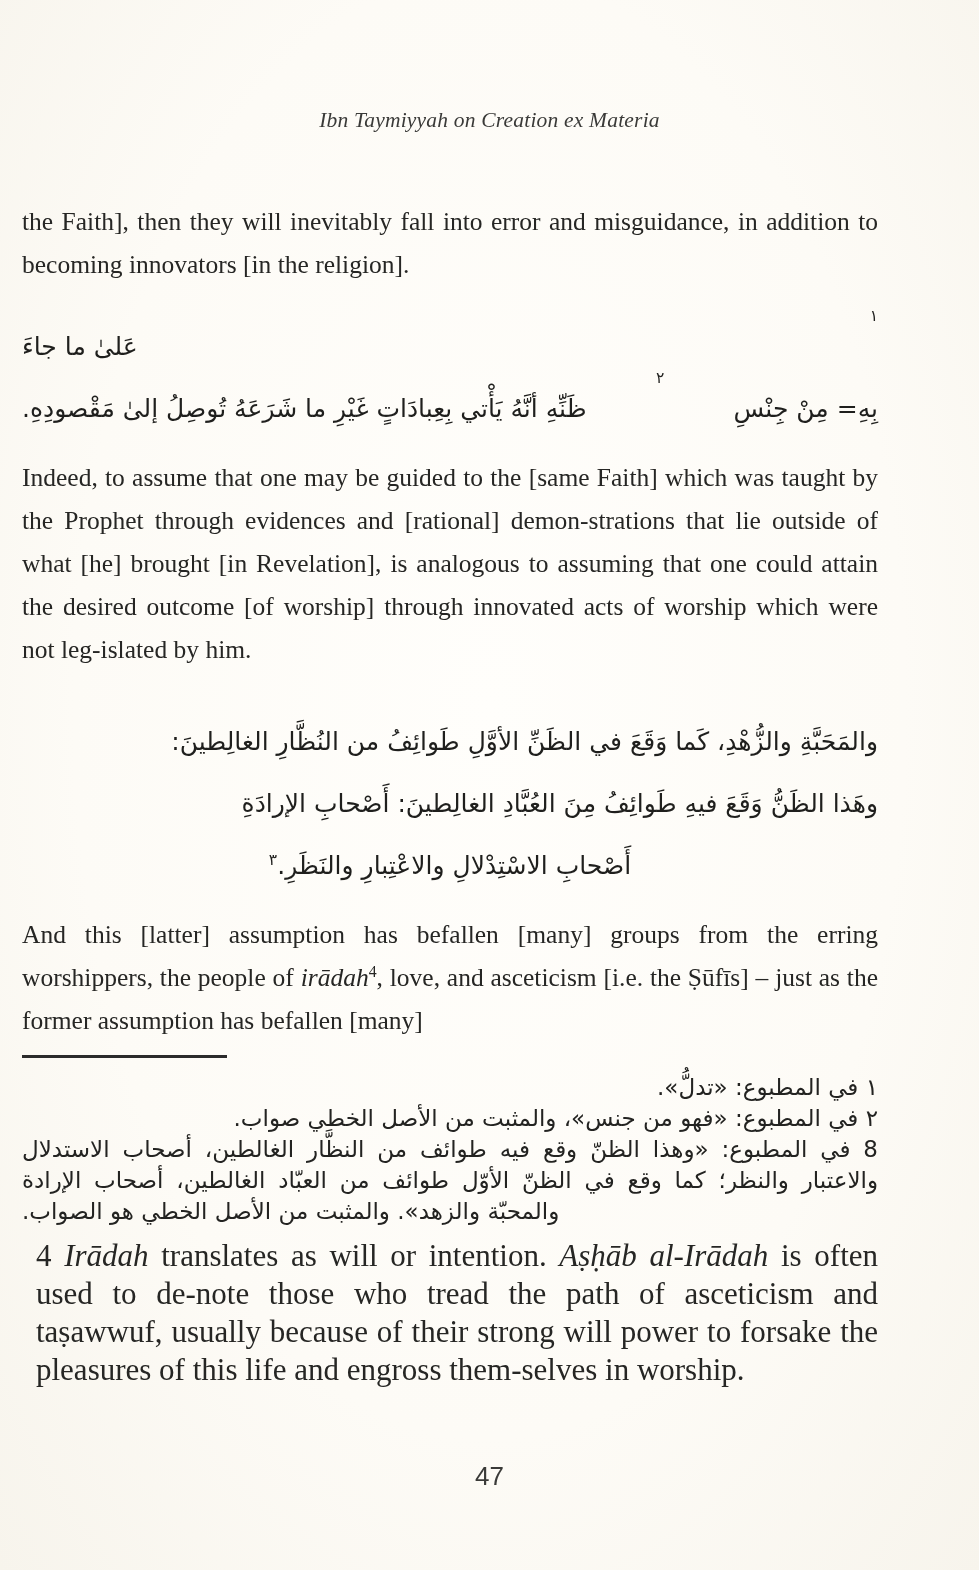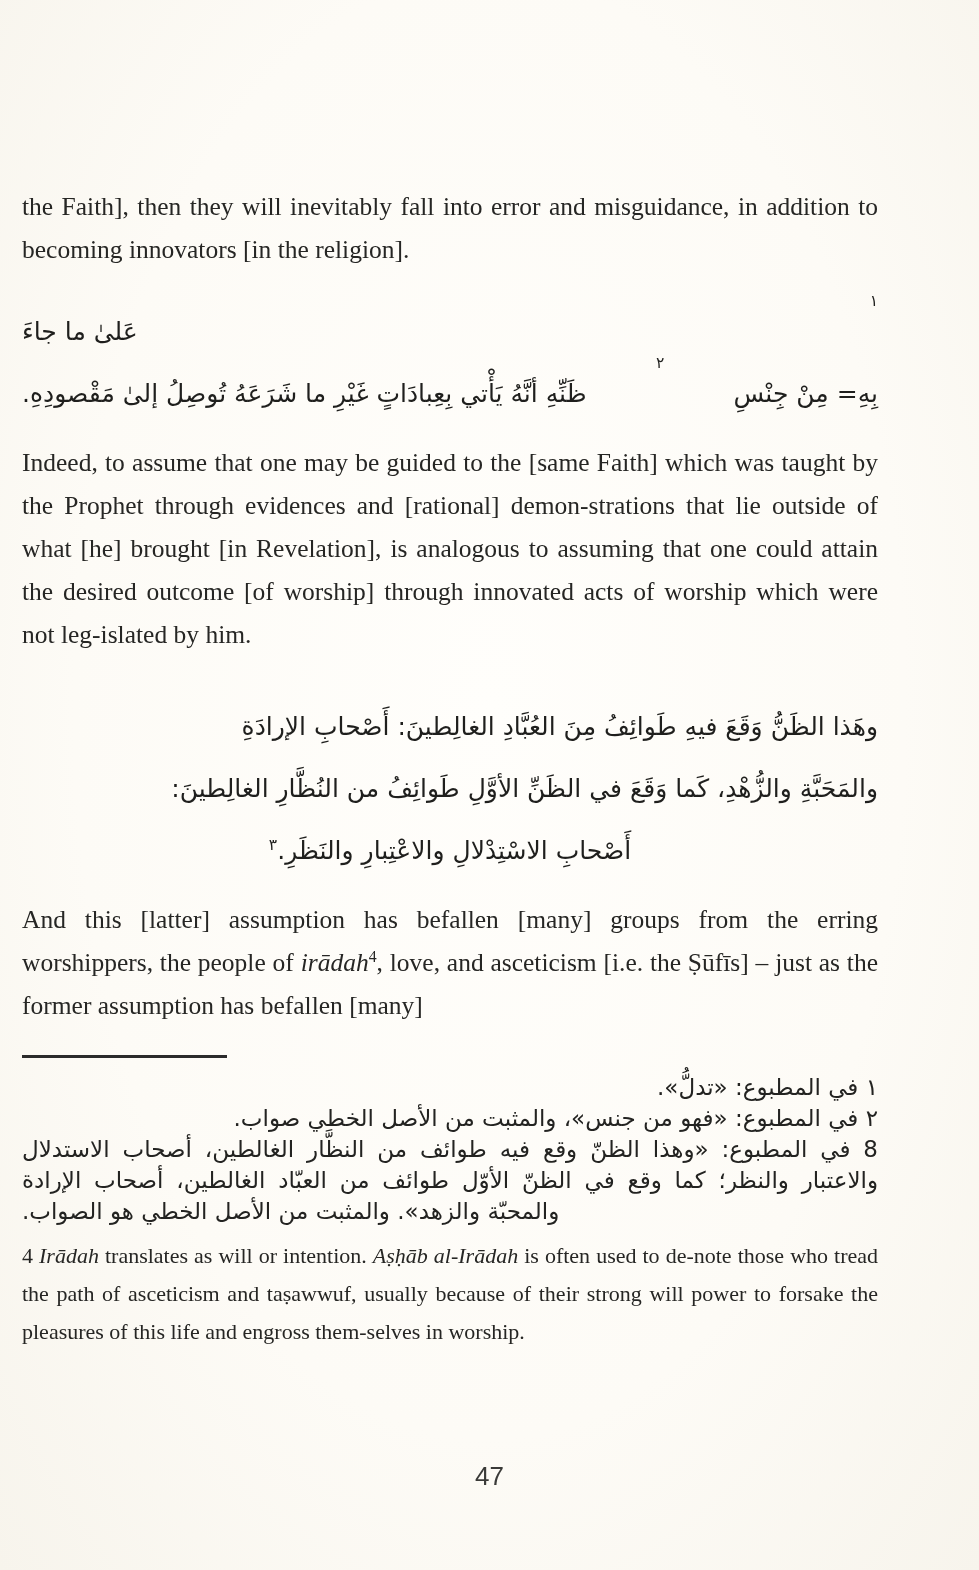--- a/index.html
+++ b/index.html
@@ -34,21 +34,21 @@
     text-align: center;
     font-style: italic;
     font-size: 21.5px;
     letter-spacing: 0.2px;
     color: #3a3a38;
   }
 
   
   .content {
     position: absolute;
-    top: 185px;
+    top: 200px;
     left: 22px;
     width: 856px;
   }
 
   p.en {
     margin: 0 0 0 0;
     font-size: 25.5px;
     line-height: 43px;
     text-align: justify;
     text-justify: inter-word;
@@ -114,25 +114,25 @@
     text-align: justify;
     text-align-last: left;
     color: #232321;
     margin: 0;
   }
   .fn-ar.single {
     text-align: right;
     text-align-last: right;
   }
   .fn-en {
-    font-size: 22px;
+    font-size: 31px;
     line-height: 38px;
     text-align: justify;
     color: #262624;
-    margin: 10px 0 0 0;
+    margin: 10px 0 0 14px;
   }
   .fn-en.tail {
     text-align-last: left;
   }
   i { }
 
   
   .folio {
     position: absolute;
     bottom: 78px;
@@ -142,20 +142,21 @@
     font-size: 26px;
     color: #3a3a38;
     font-family: "Liberation Sans", sans-serif;
   }
 </style>
 </head>
 <body>
 
 <div class="page">
 
+  <div class="running-head">Ibn Taymiyyah on Creation ex Materia</div>
 
   <div class="content">
 
     <p class="en last-line-left">the Faith], then they will inevitably fall into error and misguidance, in addition to becoming innovators [in the religion].</p>
 
     <div class="gap-md"></div>
 
     <div class="ar-block">
       <span class="ar-line stretch">
           <sup class="fn">١</sup>
@@ -168,22 +169,22 @@
       </span>
     </div>
 
     <div class="gap-sm"></div>
 
     <p class="en last-line-left">Indeed, to assume that one may be guided to the [same Faith] which was taught by the Prophet through evidences and [rational] demon-strations that lie outside of what [he] brought [in Revelation], is analogous to assuming that one could attain the desired outcome [of worship] through innovated acts of worship which were not leg-islated by him.</p>
 
     <div class="gap-lg"></div>
 
     <div class="ar-block">
+      <span class="ar-line stretch">والمَحَبَّةِ والزُّهْدِ، كَما وَقَعَ في الظَنِّ الأوَّلِ طَوائِفُ من النُظَّارِ الغالِطينَ:</span>
       <span class="ar-line stretch">وهَذا الظَنُّ وَقَعَ فيهِ طَوائِفُ مِنَ العُبَّادِ الغالِطينَ: أَصْحابِ الإرادَةِ</span>
-      <span class="ar-line stretch">والمَحَبَّةِ والزُّهْدِ، كَما وَقَعَ في الظَنِّ الأوَّلِ طَوائِفُ من النُظَّارِ الغالِطينَ:</span>
       <span class="ar-line center">
         <span>أَصْحابِ الاسْتِدْلالِ والاعْتِبارِ والنَظَرِ.</span><sup class="fn">٣</sup>
       </span>
     </div>
 
     <div class="gap-sm"></div>
 
     <p class="en last-line-left"><span>And this [latter] assumption has befallen [many] groups from the erring worshippers, the people of </span><i>irādah</i><sup class="fn">4</sup><span>, love, and asceticism [i.e. the Ṣūfīs] – just as the former assumption has befallen [many]</span></p>
 
   </div>

